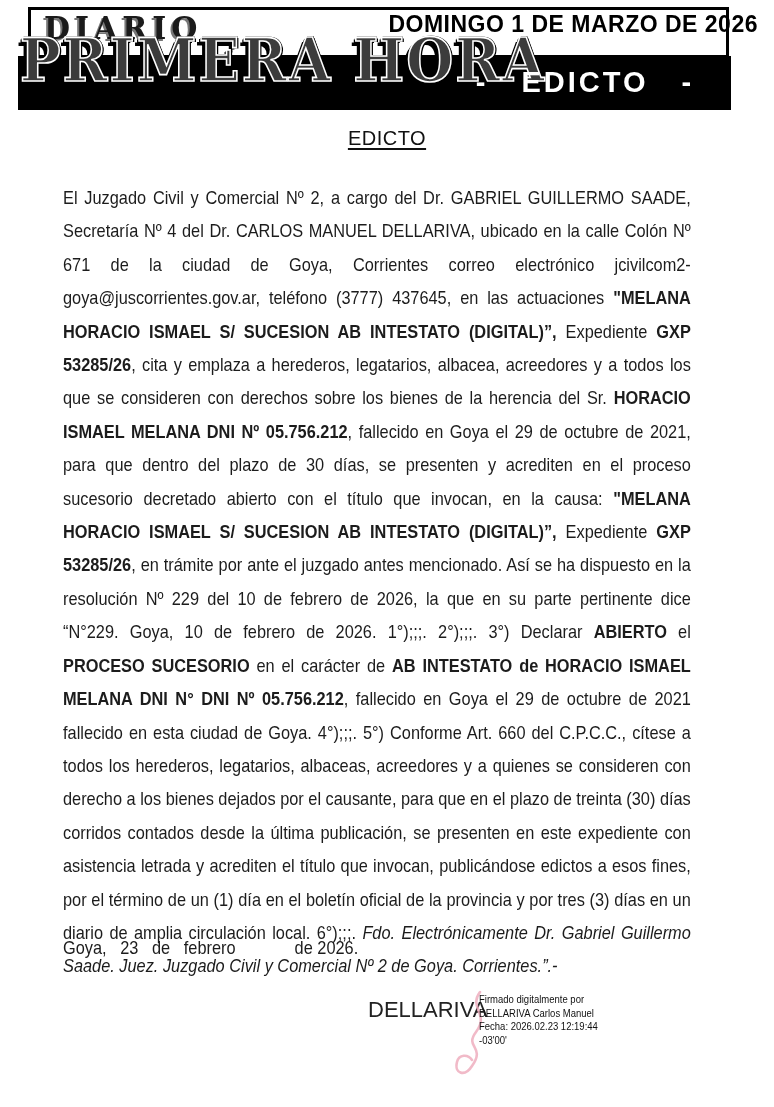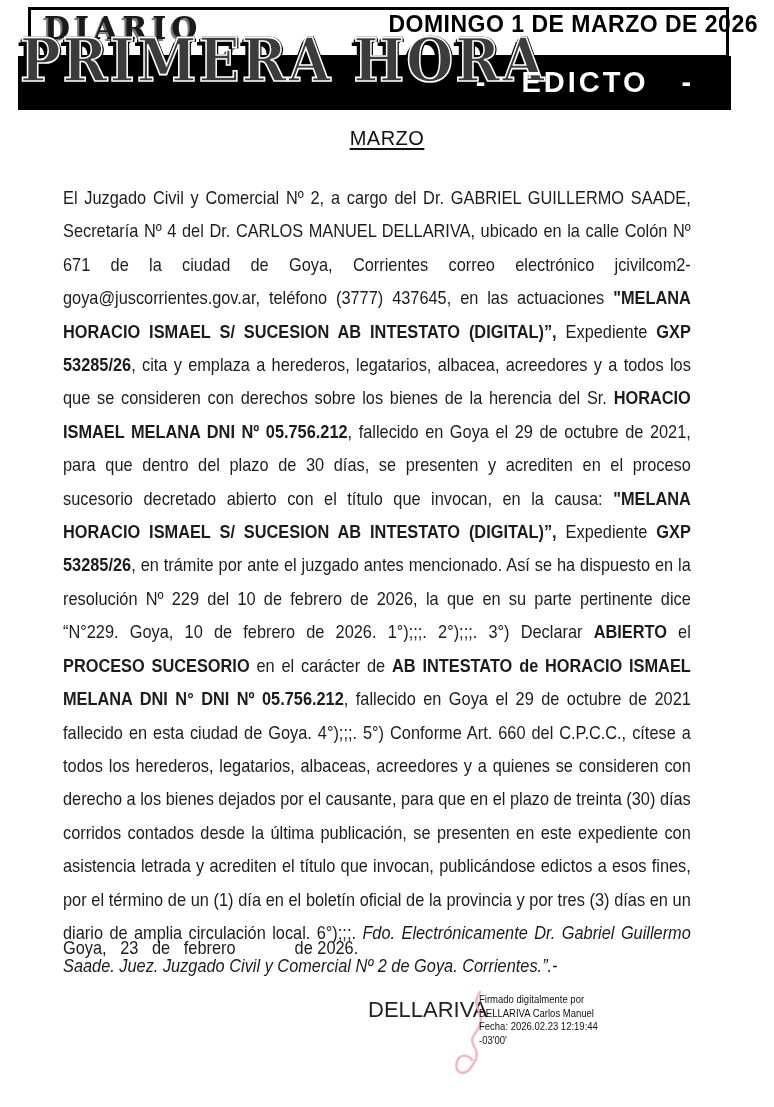--- a/index.html
+++ b/index.html
@@ -85,21 +85,21 @@
 
   <div class="masthead">
     <div class="date-box"></div>
     <div class="black-band"></div>
     <div class="brand-top">DIARIO</div>
     <div class="date-text">DOMINGO 1 DE MARZO DE 2026</div>
     <div class="brand-main">PRIMERA HORA</div>
     <div class="section-banner">- EDICTO -</div>
   </div>
 
-  <div class="doc-title">MARZO</div>
+  <div class="doc-title">EDICTO</div>
 
   <div class="body-text"><span>El Juzgado Civil y Comercial Nº 2, a cargo del Dr. GABRIEL GUILLERMO SAADE, Secretaría Nº 4 del Dr. CARLOS MANUEL DELLARIVA, ubicado en la calle Colón Nº 671 de la ciudad de Goya, Corrientes correo electrónico jcivilcom2-goya@juscorrientes.gov.ar, teléfono (3777) 437645, en las actuaciones </span><span class="b">"MELANA HORACIO ISMAEL S/ SUCESION AB INTESTATO (DIGITAL)”, </span><span>Expediente </span><span class="b">GXP 53285/26</span><span>, cita y emplaza a herederos, legatarios, albacea, acreedores y a todos los que se consideren con derechos sobre los bienes de la herencia del Sr. </span><span class="b">HORACIO ISMAEL MELANA DNI Nº 05.756.212</span><span>, fallecido en Goya el 29 de octubre de 2021, para que dentro del plazo de 30 días, se presenten y acrediten en el proceso sucesorio decretado abierto con el título que invocan, en la causa: </span><span class="b">"MELANA HORACIO ISMAEL S/ SUCESION AB INTESTATO (DIGITAL)”, </span><span>Expediente </span><span class="b">GXP 53285/26</span><span>, en trámite por ante el juzgado antes mencionado. Así se ha dispuesto en la resolución Nº 229 del 10 de febrero de 2026, la que en su parte pertinente dice “N°229. Goya, 10 de febrero de 2026. 1°);;;. 2°);;;. 3°) Declarar </span><span class="b">ABIERTO</span><span> el </span><span class="b">PROCESO SUCESORIO</span><span> en el carácter de </span><span class="b">AB INTESTATO de HORACIO ISMAEL MELANA DNI N° DNI Nº 05.756.212</span><span>, fallecido en Goya el 29 de octubre de 2021 fallecido en esta ciudad de Goya. 4°);;;. 5°) Conforme Art. 660 del C.P.C.C., cítese a todos los herederos, legatarios, albaceas, acreedores y a quienes se consideren con derecho a los bienes dejados por el causante, para que en el plazo de treinta (30) días corridos contados desde la última publicación, se presenten en este expediente con asistencia letrada y acrediten el título que invocan, publicándose edictos a esos fines, por el término de un (1) día en el boletín oficial de la provincia y por tres (3) días en un diario de amplia circulación local. 6°);;;. </span><span class="i">Fdo. Electrónicamente Dr. Gabriel Guillermo Saade. Juez. Juzgado Civil y Comercial Nº 2 de Goya. Corrientes.”.-</span></div>
 
   <div class="date-line">Goya,   23   de   febrero             de 2026.</div>
 
   <div class="sig-name">
     <div>DELLARIVA</div>
   </div>
 
   <svg class="sig-squiggle" viewBox="0 0 54 96">

